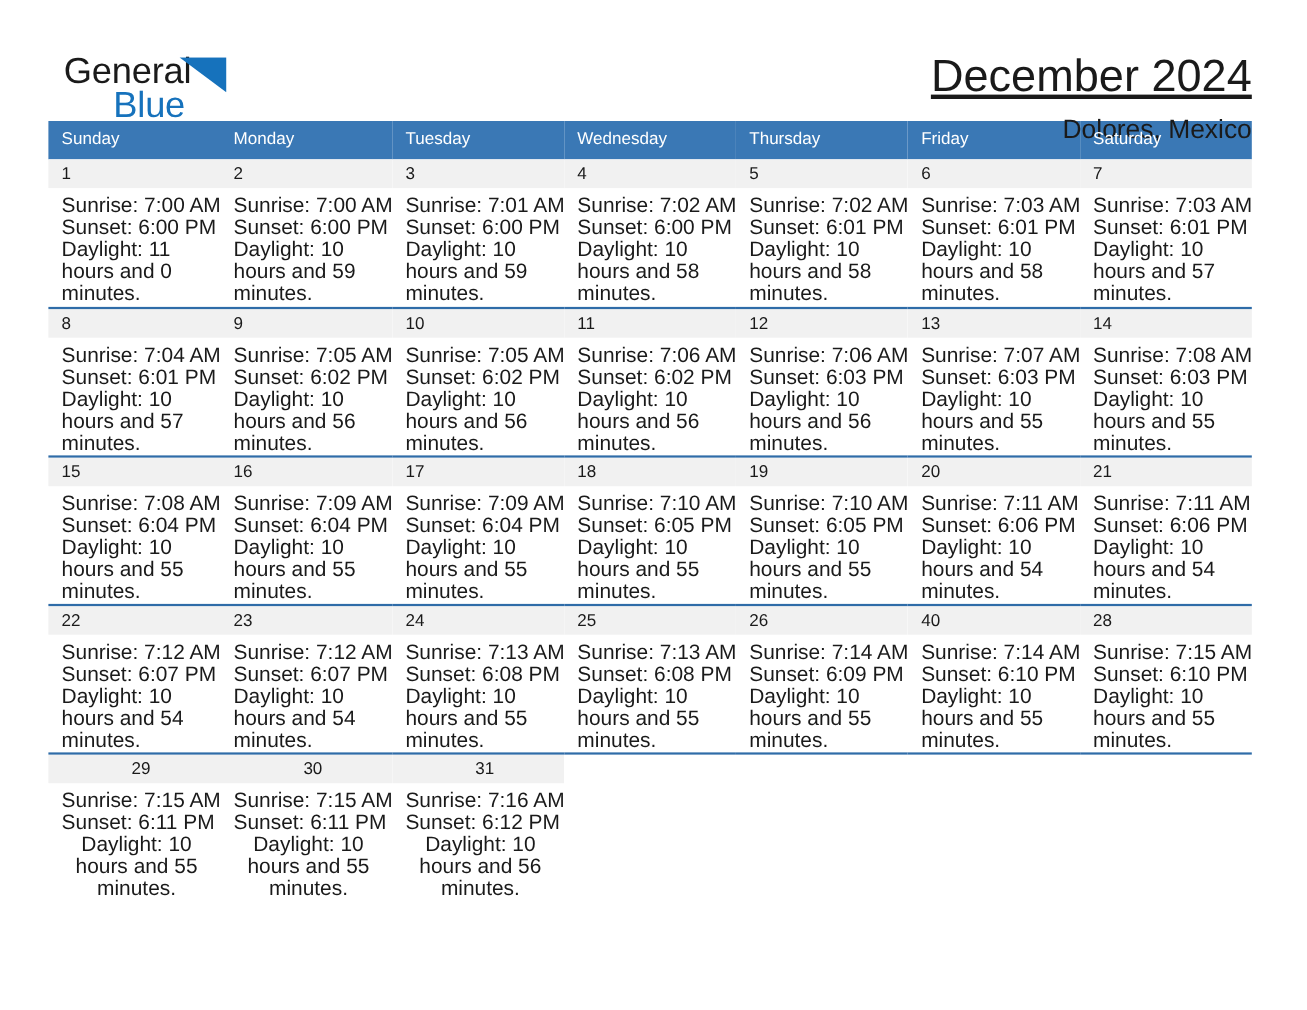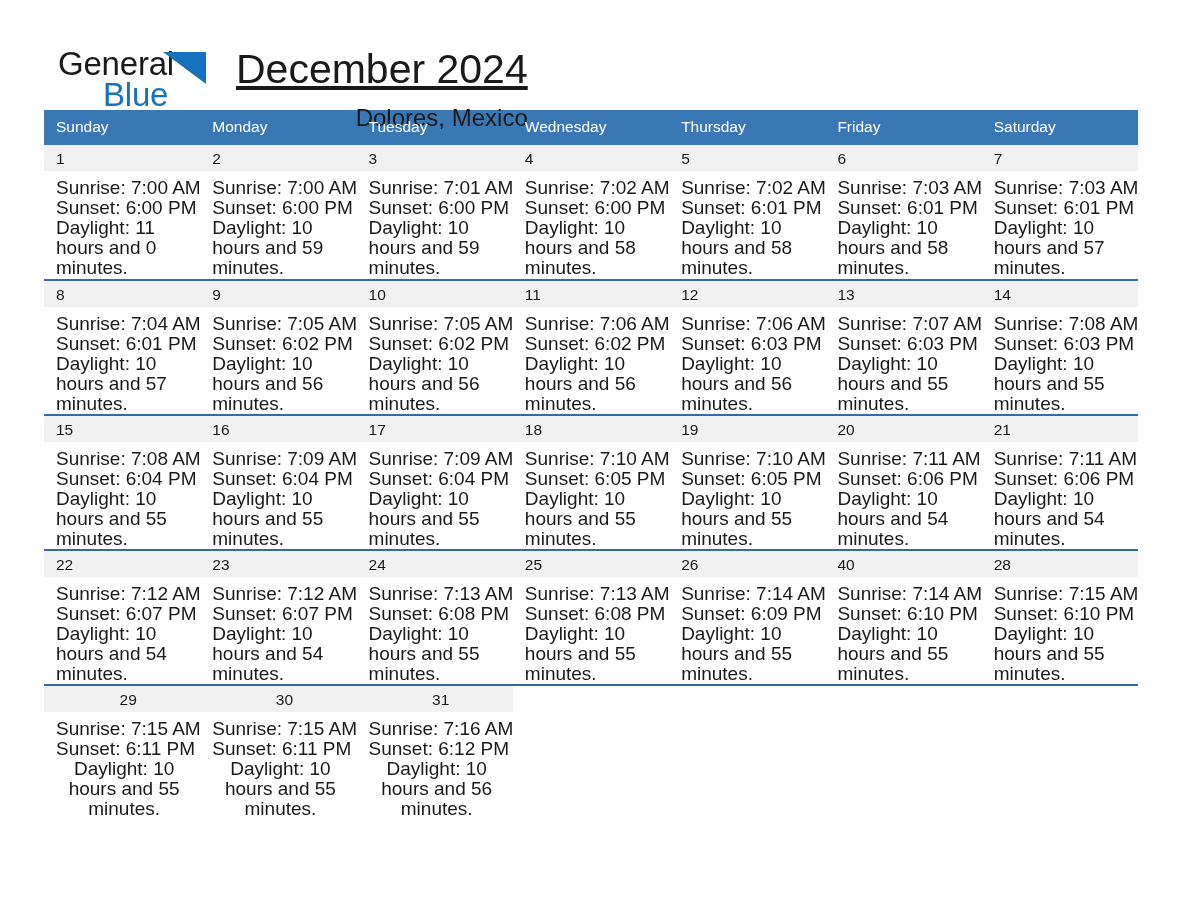--- a/index.html
+++ b/index.html
@@ -18,23 +18,23 @@
     width: 1188px;
     height: 918px;
     background: #ffffff;
     padding: 0;
   }
 
   
   .top-bar {
     display: flex;
     align-items: flex-start;
+    justify-content: space-between;
     padding: 47px 50px 0 58px;
     height: 110px;
-    gap: 28px;
   }
   .logo {
     position: relative;
     width: 150px;
     height: 72px;
     line-height: 1;
     user-select: none;
   }
   .logo-general {
     position: absolute;

